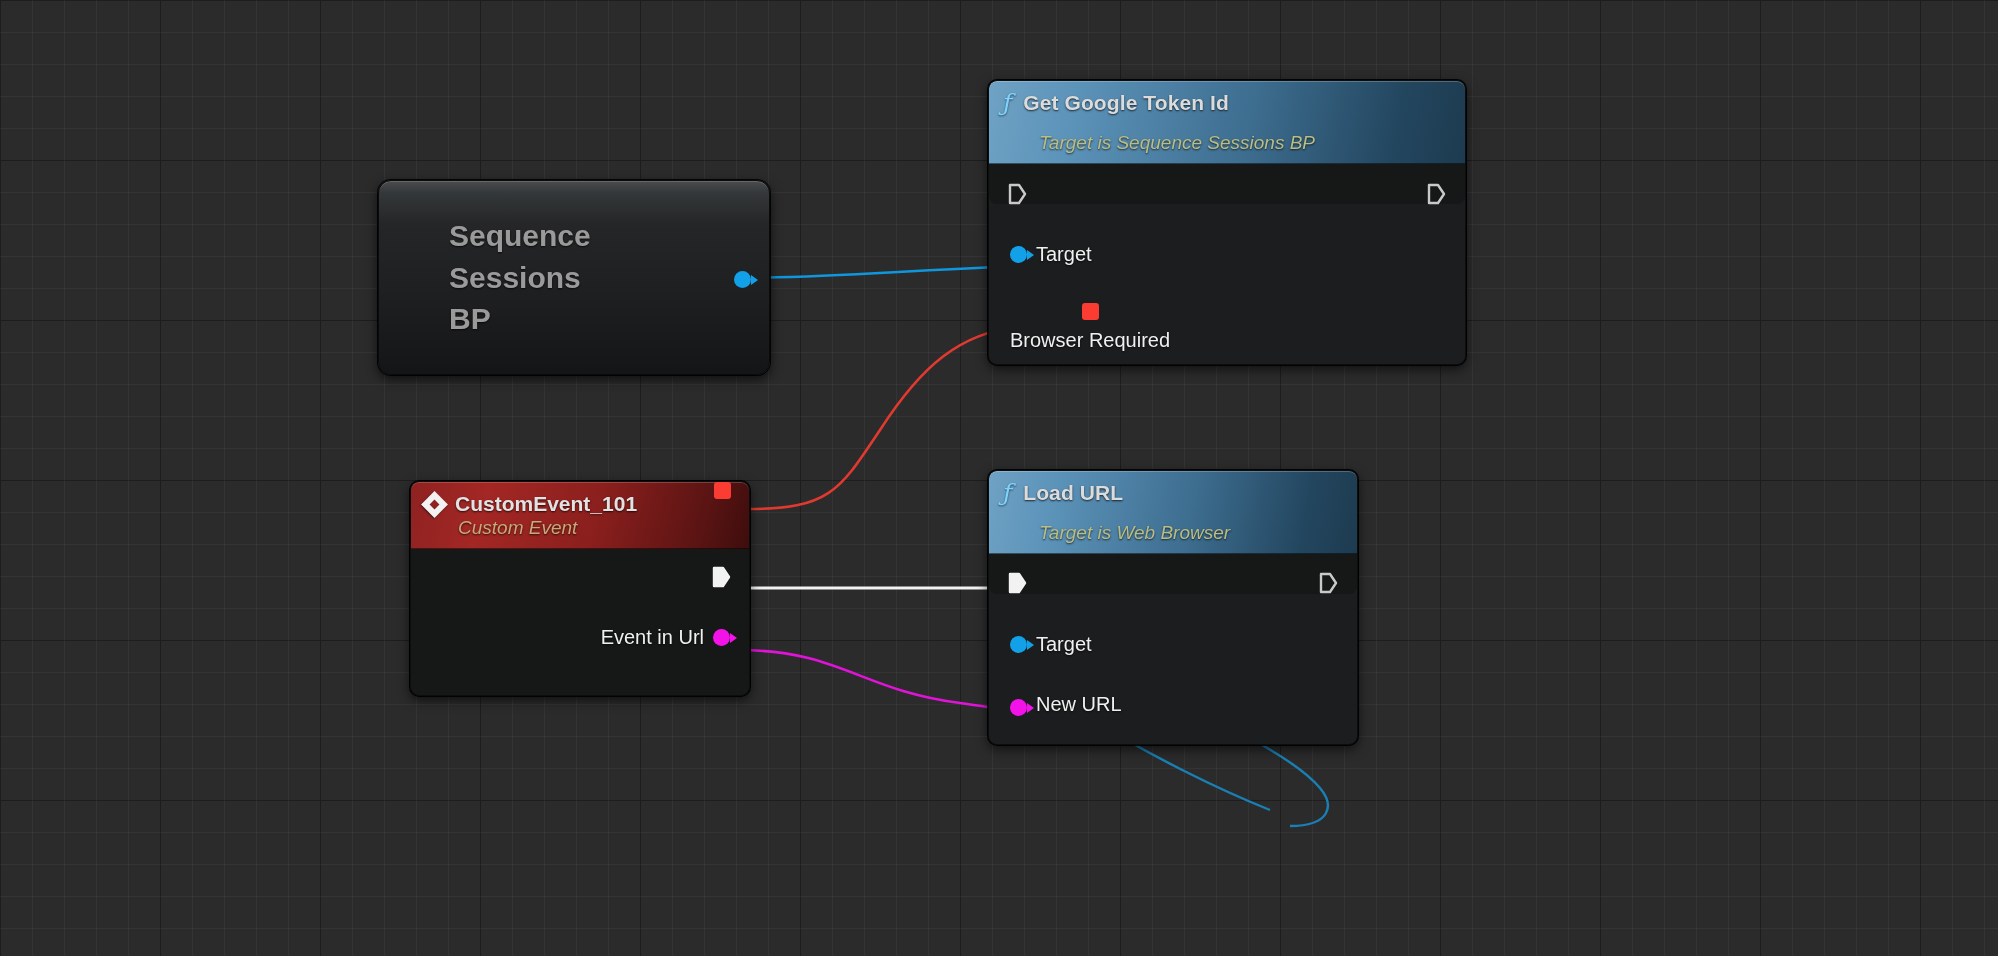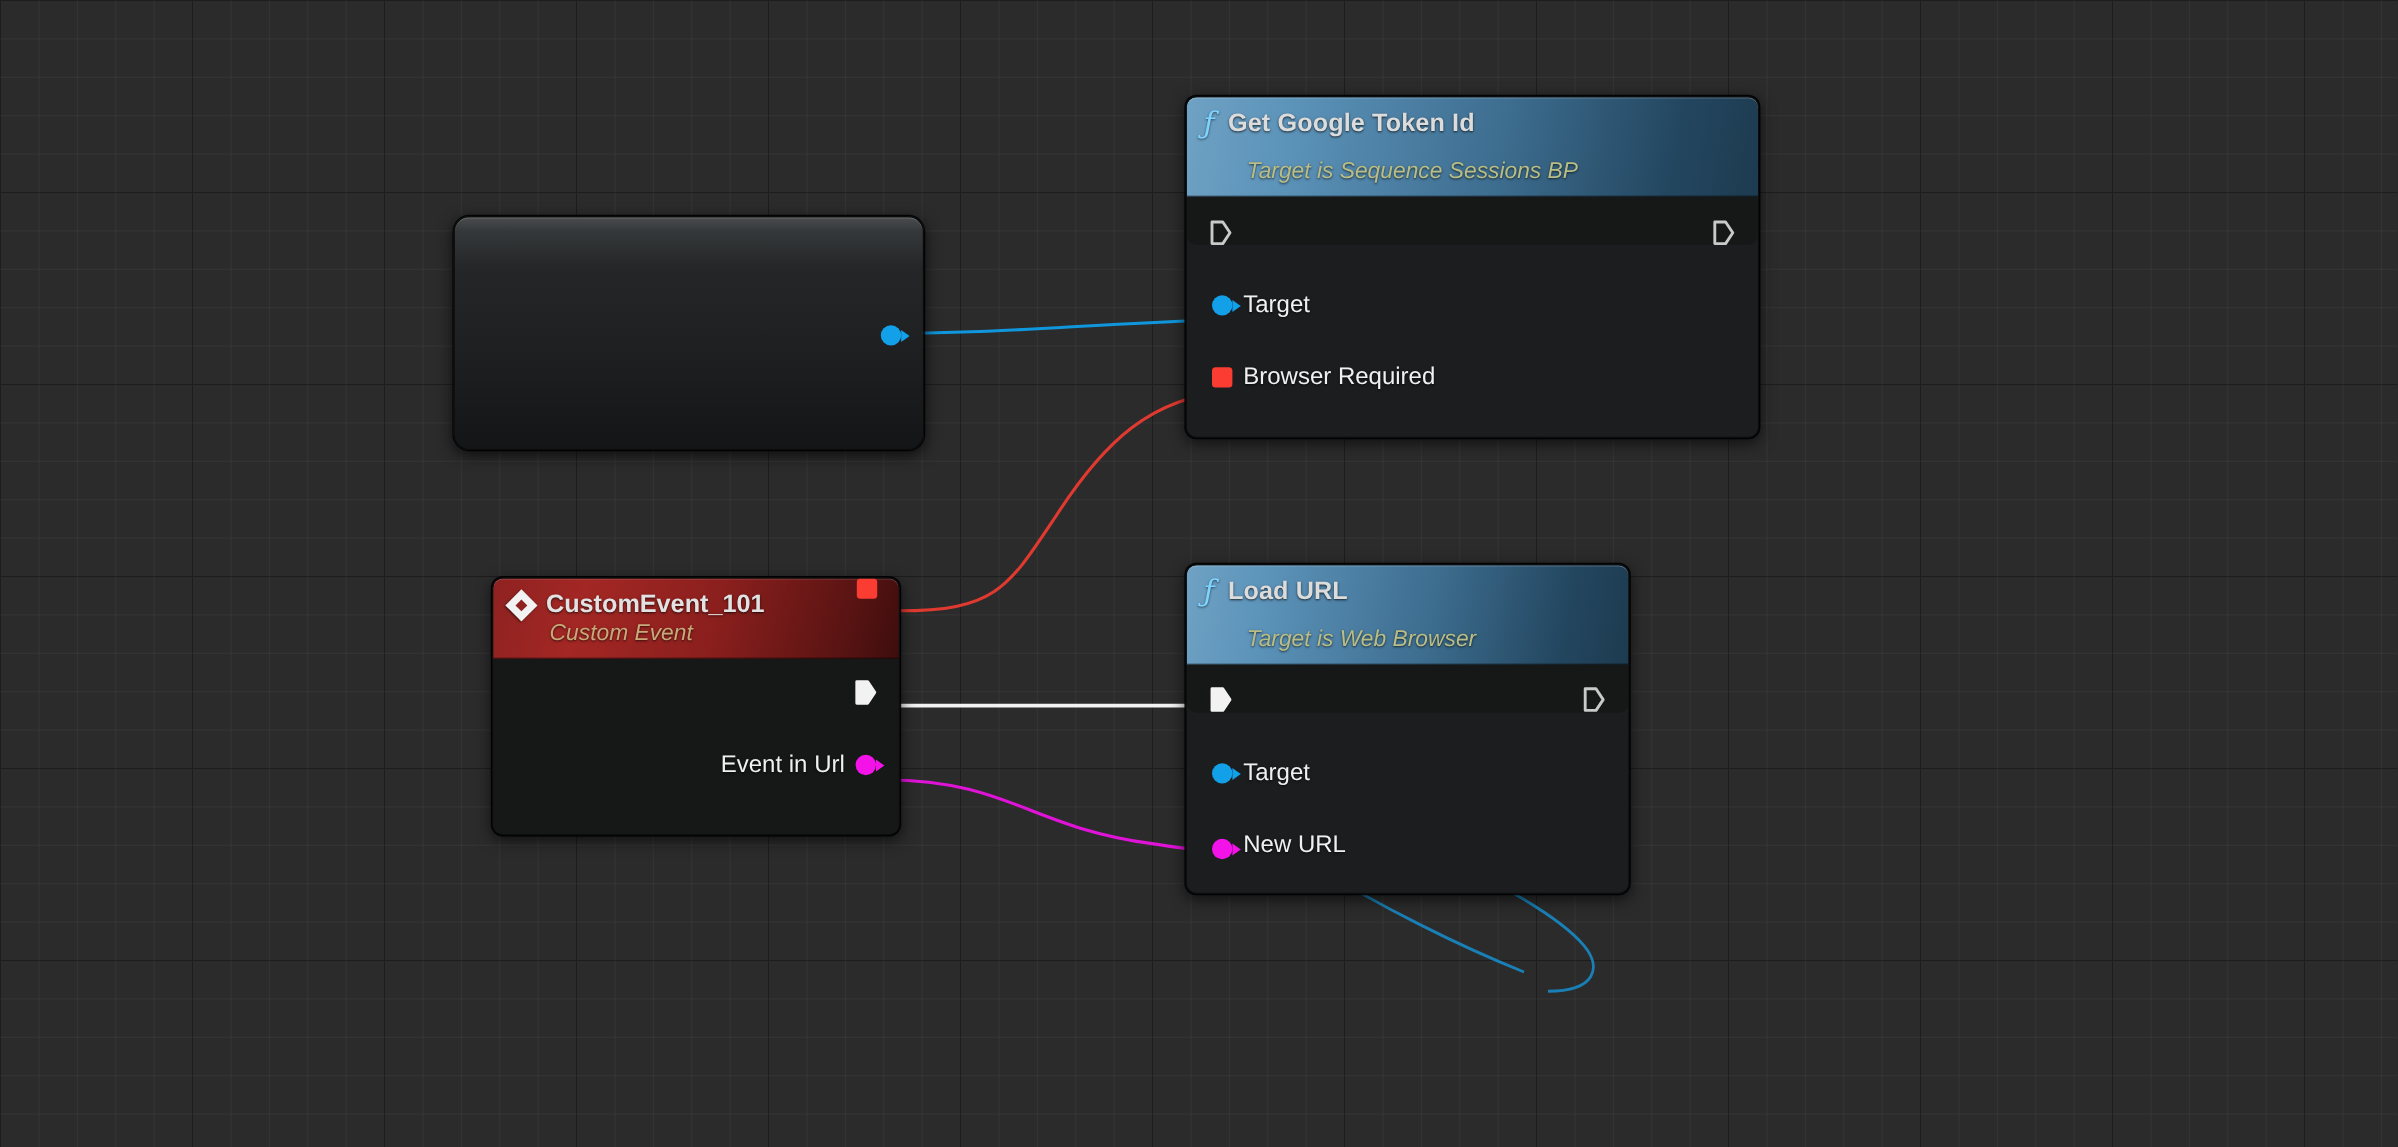--- a/index.html
+++ b/index.html
@@ -246,20 +246,25 @@
     <path data-interactable="false" d="M 740 588 L 1012 588" fill="none" stroke="#f2f2f2" stroke-width="3.2"></path>
 
     <path data-interactable="false" d="M 738 650 C 840 650, 860 690, 960 703 C 1000 709, 1000 709, 1028 709" fill="none" stroke="#e013d8" stroke-width="2.6"></path>
 
     <path data-interactable="false" d="M 1290 826 C 1330 826, 1335 806, 1320 788 C 1290 752, 1180 700, 1100 670 C 1070 659, 1060 651, 1060 645" fill="none" stroke="#1a7fb4" stroke-width="2.4"></path>
     <path data-interactable="false" d="M 1060 645 C 1060 638, 1072 634, 1090 638 C 1010 638, 1020 650, 1028 650" fill="none" stroke="#1a7fb4" stroke-width="2.4"></path>
     <path data-interactable="false" d="M 1028 650 C 1000 650, 1002 630, 1030 630 C 1060 630, 1070 646, 1060 662 C 1048 680, 1060 700, 1090 718 C 1150 756, 1220 790, 1270 810" fill="none" stroke="#1a7fb4" stroke-width="2.4"></path>
   </svg>
 
   <div class="node node-var" data-interactable="true" style="left:378px; top:180px; width:392px; height:195px;">
+    <div class="var-big-label" data-interactable="false">
+      <div data-interactable="false">Sequence</div>
+      <div data-interactable="false">Sessions</div>
+      <div data-interactable="false">BP</div>
+    </div>
 
     <div class="pin-row out" data-interactable="true" style="right:18px; top:90px;">
       <span class="pin-circle" data-interactable="false" style="background:#12a1e8; color:#12a1e8;"></span>
     </div>
   </div>
 
   <div class="node node-fn" data-interactable="true" style="left:988px; top:80px; width:478px; height:285px;">
     <div class="fn-header" data-interactable="false">
       <div class="fn-title-row">
         <span class="fn-icon" data-interactable="false">ƒ</span>
@@ -283,21 +288,21 @@
             <path d="M2 2 L11 2 L17 11 L11 20 L2 20 Z" fill="none" stroke="#c9c9c9" stroke-width="2.4" stroke-linejoin="round"></path>
           </svg>
         </span>
       </div>
 
       <div class="pin-row" data-interactable="true" style="left:21px; top:79px;">
         <span class="pin-circle" data-interactable="false" style="background:#12a1e8; color:#12a1e8;"></span>
         <span class="pin-label" data-interactable="false">Target</span>
       </div>
 
-      <div class="pin-row" data-interactable="true" style="left:21px; top:139px;">
+      <div class="pin-row" data-interactable="true" style="left:21px; top:139px;flex-direction:column;">
         <span class="pin-square" data-interactable="false" style="background:#fa3c32;"></span>
         <span class="pin-label" data-interactable="false">Browser Required</span>
       </div>
     </div>
   </div>
 
   <div class="node node-ev" data-interactable="true" style="left:410px; top:470px; width:340px; height:215px;margin-top:11px;">
     <div class="ev-header" data-interactable="false">
       <div class="ev-title-row">
         <span class="ev-diamond" data-interactable="false"></span>

